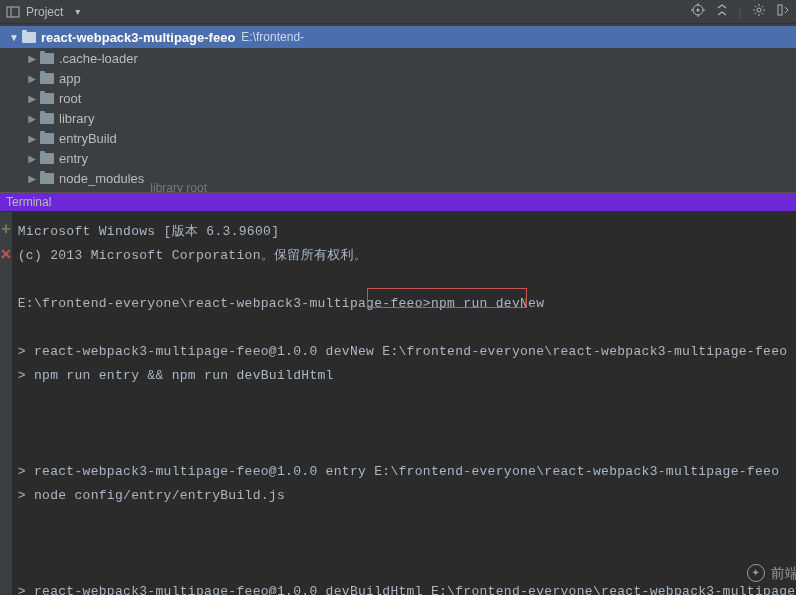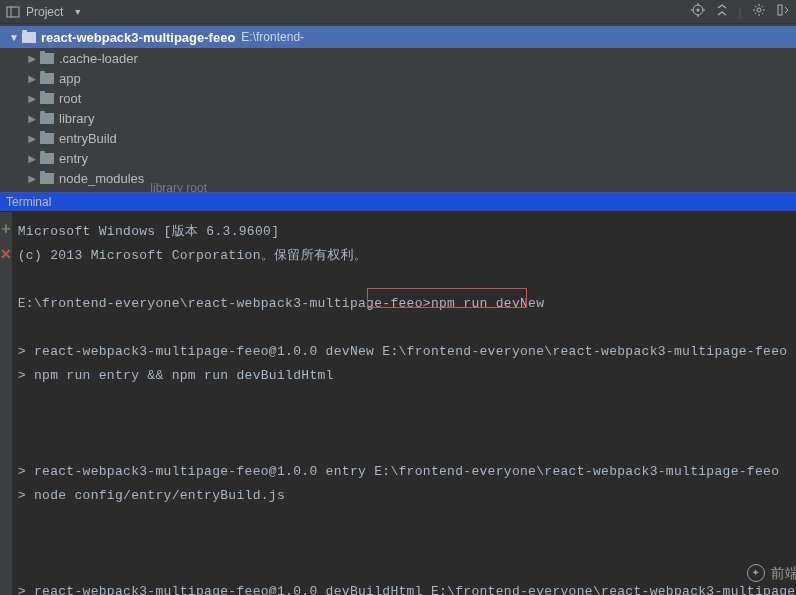--- a/index.html
+++ b/index.html
@@ -53,21 +53,21 @@
     .folder-icon { width: 14px; height: 11px; background: #87939a; border-radius: 1px; margin-right: 5px; position: relative; }
     .folder-icon::before { content: ""; position: absolute; top: -2px; left: 0; width: 5px; height: 2px; background: #87939a; border-radius: 1px 1px 0 0; }
     .tree-row.root .folder-icon { background: #c9d4e4; }
     .tree-row.root .folder-icon::before { background: #c9d4e4; }
     .tree-label {}
     .tree-annotation { color: #787878; margin-left: 6px; font-size: 12px; margin-top: 20px; }
     .indent-1 { padding-left: 26px; }
     
     .terminal-header {
       height: 20px;
-      background: #1d4ed8;
+      background: #6d28d9;
       border-top: 1px solid #555555;
       border-bottom: 1px solid #2b2b2b;
       display: flex;
       align-items: center;
       padding-left: 6px;
       font-size: 12px;
       color: #bbbbbb;
     }
     
     .terminal-body {

